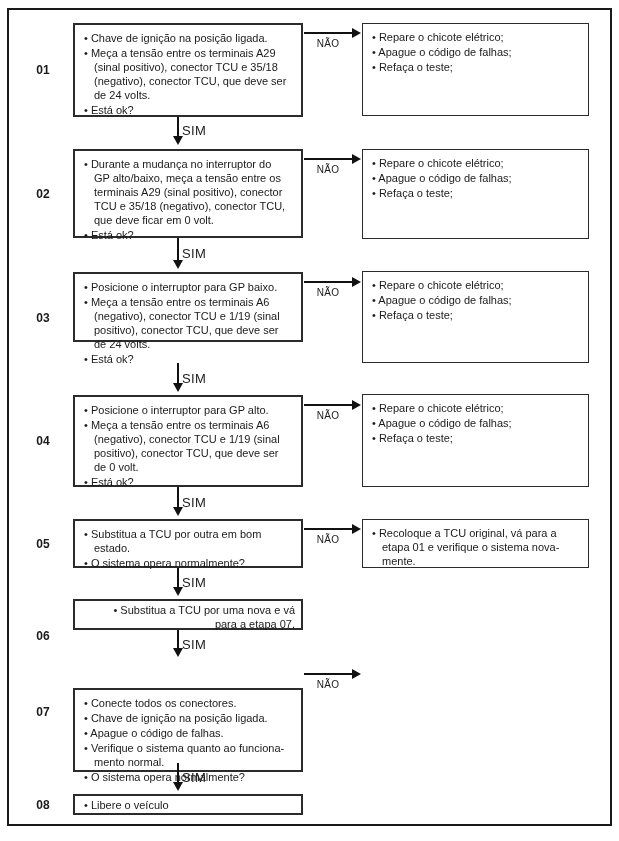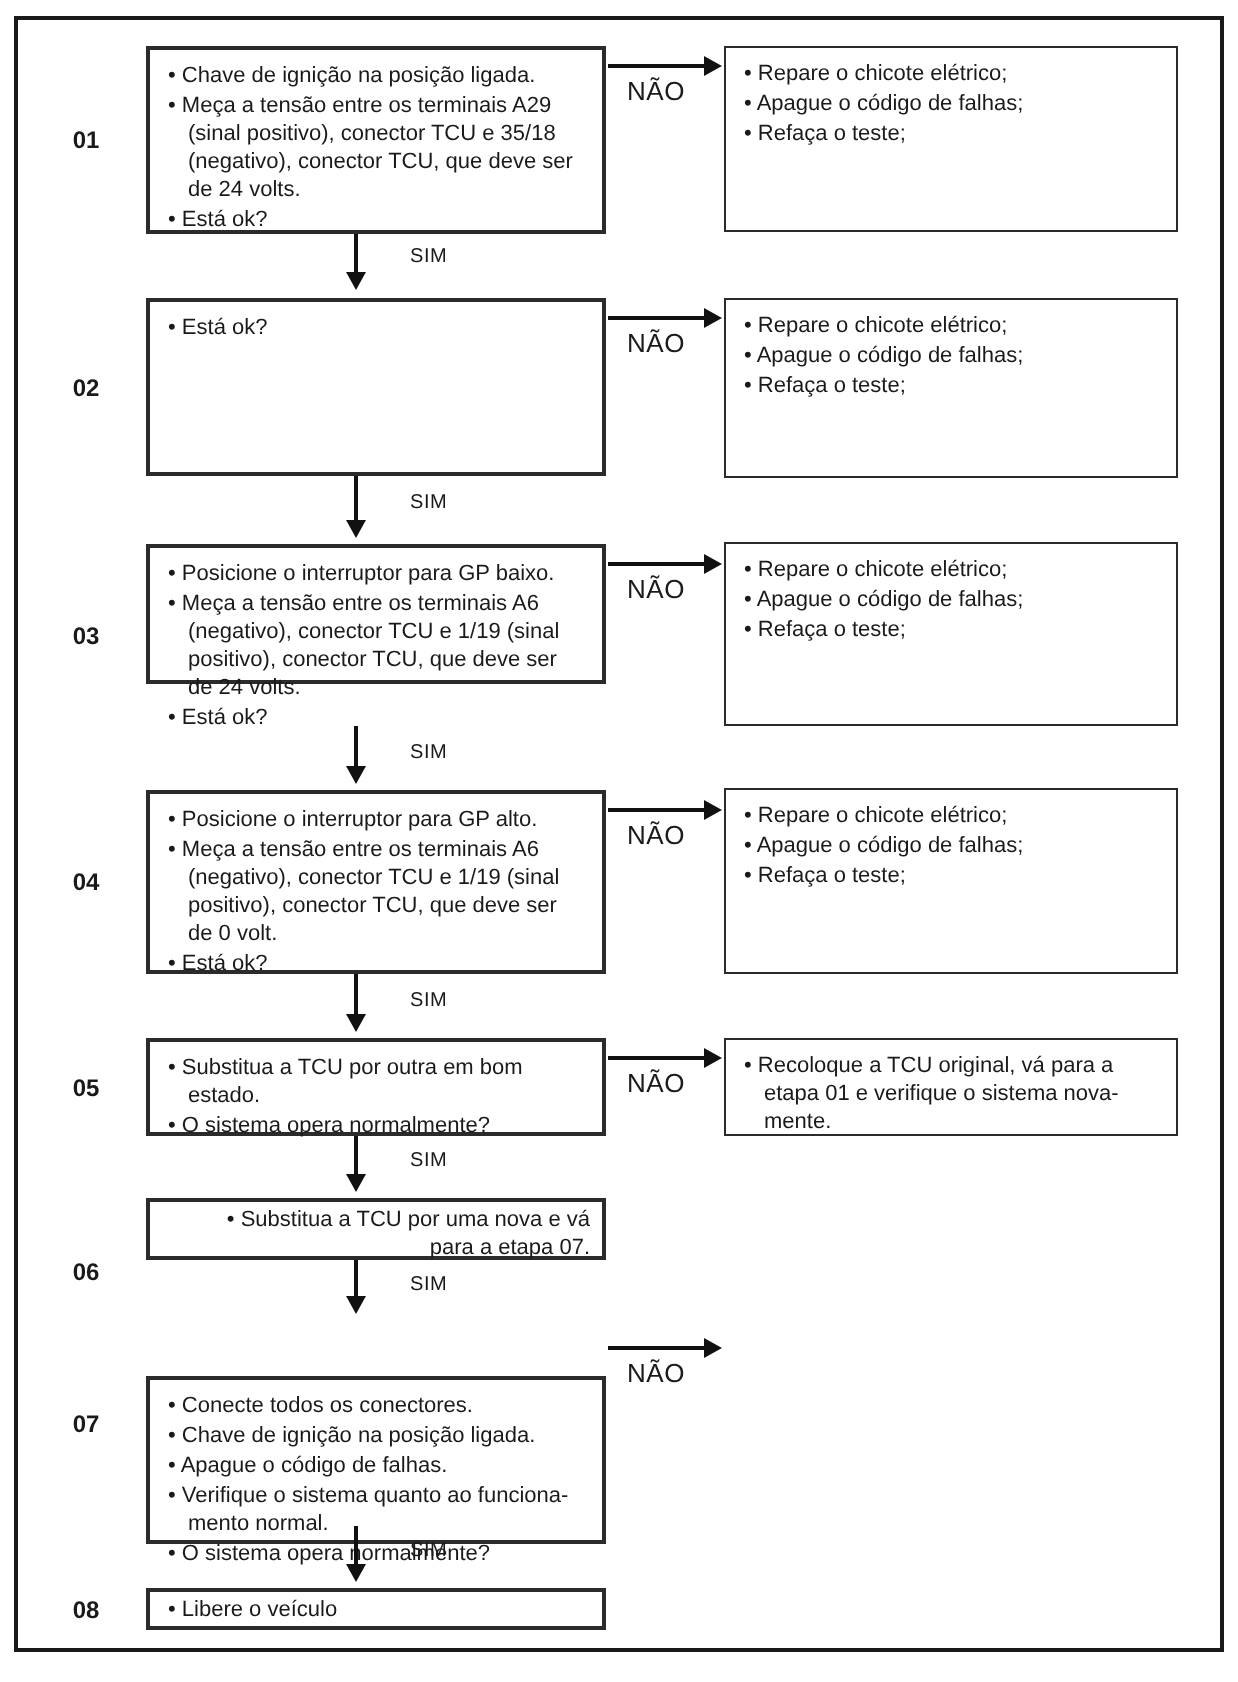--- a/index.html
+++ b/index.html
@@ -12,25 +12,25 @@
   .box ul{margin:0;padding:6px 6px 4px 9px;list-style:none;}
   .box li{font-size:11px;line-height:14px;white-space:pre-line;
           padding-left:10px;text-indent:-10px;}
   .box li + li{margin-top:1px;}
   .box li::before{content:"\2022  ";}
   .num{position:absolute;left:22px;width:42px;display:flex;align-items:center;justify-content:center;
        font-weight:bold;font-size:12px;}
   .vline{position:absolute;width:2px;background:#111;left:177px;}
   .varrow{position:absolute;left:173px;width:0;height:0;
           border-left:5px solid transparent;border-right:5px solid transparent;border-top:9px solid #111;}
-  .slabel{position:absolute;left:205px;font-size:10px;letter-spacing:.3px;}
+  .slabel{position:absolute;left:182px;font-size:13px;letter-spacing:.3px;}
   .hline{position:absolute;left:304px;width:48px;height:2px;background:#111;}
   .harrow{position:absolute;left:352px;width:0;height:0;
           border-top:5px solid transparent;border-bottom:5px solid transparent;border-left:9px solid #111;}
-  .nlabel{position:absolute;left:304px;width:48px;text-align:center;font-size:13px;letter-spacing:.3px;}
+  .nlabel{position:absolute;left:304px;width:48px;text-align:center;font-size:10px;letter-spacing:.3px;}
 
   
   .r1m{top:23px;height:94px;}  .r1r{top:23px;height:93px;}  .r1n{top:23px;height:94px;}
   .r2m{top:149px;height:89px;} .r2r{top:149px;height:90px;} .r2n{top:149px;height:89px;}
   .r3m{top:272px;height:70px;} .r3r{top:271px;height:92px;} .r3n{top:272px;height:91px;}
   .r4m{top:395px;height:92px;} .r4r{top:394px;height:93px;} .r4n{top:395px;height:92px;}
   .r5m{top:519px;height:49px;} .r5r{top:519px;height:49px;} .r5n{top:519px;height:49px;}
   .r6m{top:599px;height:31px;text-align:right;} .r6n{top:620px;height:31px;}
   .r7m{top:688px;height:84px;}.r7r{top:662px;height:100px;}.r7n{top:660px;height:103px;}
   .r8m{top:794px;height:21px;} .r8n{top:794px;height:21px;}
@@ -80,20 +80,25 @@
         <li>Refaça o teste;</li>
       </ul>
   </div>
   <div class="vline s1l"></div>
   <div class="varrow s1a"></div>
   <div class="slabel s1t">SIM</div>
 
   <div class="num r2n">02</div>
   <div class="box main r2m">
     <ul>
+        <li>Durante a mudança no interruptor do
+GP alto/baixo, meça a tensão entre os
+terminais A29 (sinal positivo), conector
+TCU e 35/18 (negativo), conector TCU,
+que deve ficar em 0 volt.</li>
         <li>Está ok?</li>
       </ul>
   </div>
   <div class="hline n2l"></div>
   <div class="harrow n2a"></div>
   <div class="nlabel n2t">NÃO</div>
   <div class="box rightb r2r">
     <ul>
         <li>Repare o chicote elétrico;</li>
         <li>Apague o código de falhas;</li>

